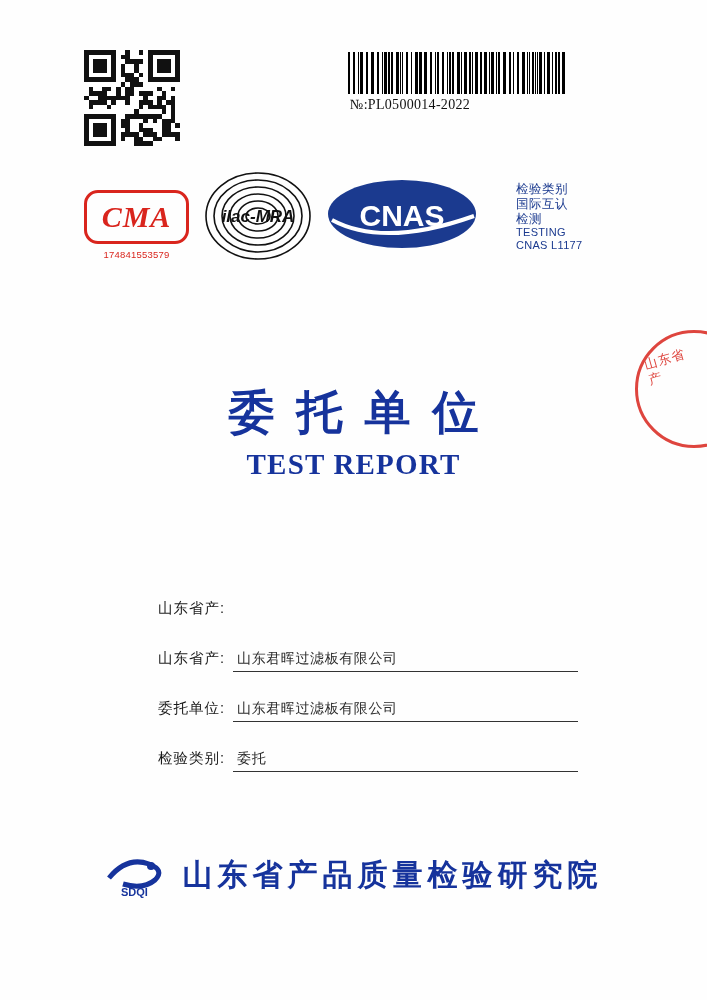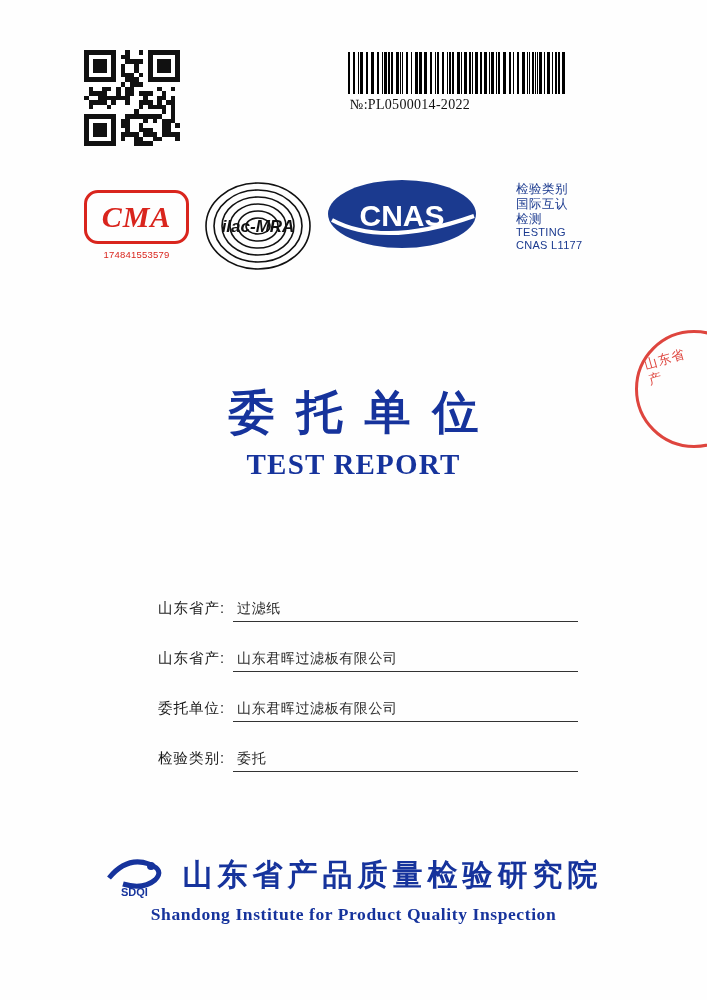--- a/index.html
+++ b/index.html
@@ -109,21 +109,21 @@
     font-family: "Liberation Sans", sans-serif;
     font-size: 9.5px;
     color: #d9251d;
     letter-spacing: 0.2px;
   }
 
   
   .ilac {
     position: absolute;
     left: 118px;
-    top: 12px;
+    top: 2px;
     width: 112px;
     height: 92px;
   }
   .ilac svg { display: block; }
 
   
   .cnas {
     position: absolute;
     left: 240px;
     top: 8px;
@@ -882,23 +882,20 @@
   <div class="stamp">
     <div class="stamp-text">山东省产</div>
   </div>
 
   <div class="title-cn">委托单位</div>
   <div class="title-en">TEST REPORT</div>
 
   <div class="fields" id="fields">
       <div class="field">
         <div class="field-label">山东省产:</div>
-        <div class="field-value-wrap">
-          <div class="field-value">过滤纸</div>
-        </div>
       </div>
       <div class="field">
         <div class="field-label">山东省产:</div>
         <div class="field-value-wrap">
           <div class="field-value">山东君晖过滤板有限公司</div>
         </div>
       </div>
       <div class="field">
         <div class="field-label">委托单位:</div>
         <div class="field-value-wrap">
@@ -917,16 +914,15 @@
     <div class="footer-row">
       <div class="sdqi-logo">
         <svg width="68" height="46" viewBox="0 0 68 46">
           <path d="M4 26 Q22 4 44 12 Q60 18 50 28 Q38 38 18 32" fill="none" stroke="#16339c" stroke-width="5"></path>
           <circle cx="46" cy="14" r="4" fill="#16339c"></circle>
           <text x="16" y="44" font-family="Liberation Sans, sans-serif" font-size="11" font-weight="bold" fill="#16339c">SDQI</text>
         </svg>
       </div>
       <div class="footer-cn">山东省产品质量检验研究院</div>
     </div>
-    <div class="footer-en">Shandong Institute for Product Quality Inspection</div>
   </div>
 
 </div>
 
 </body></html>

